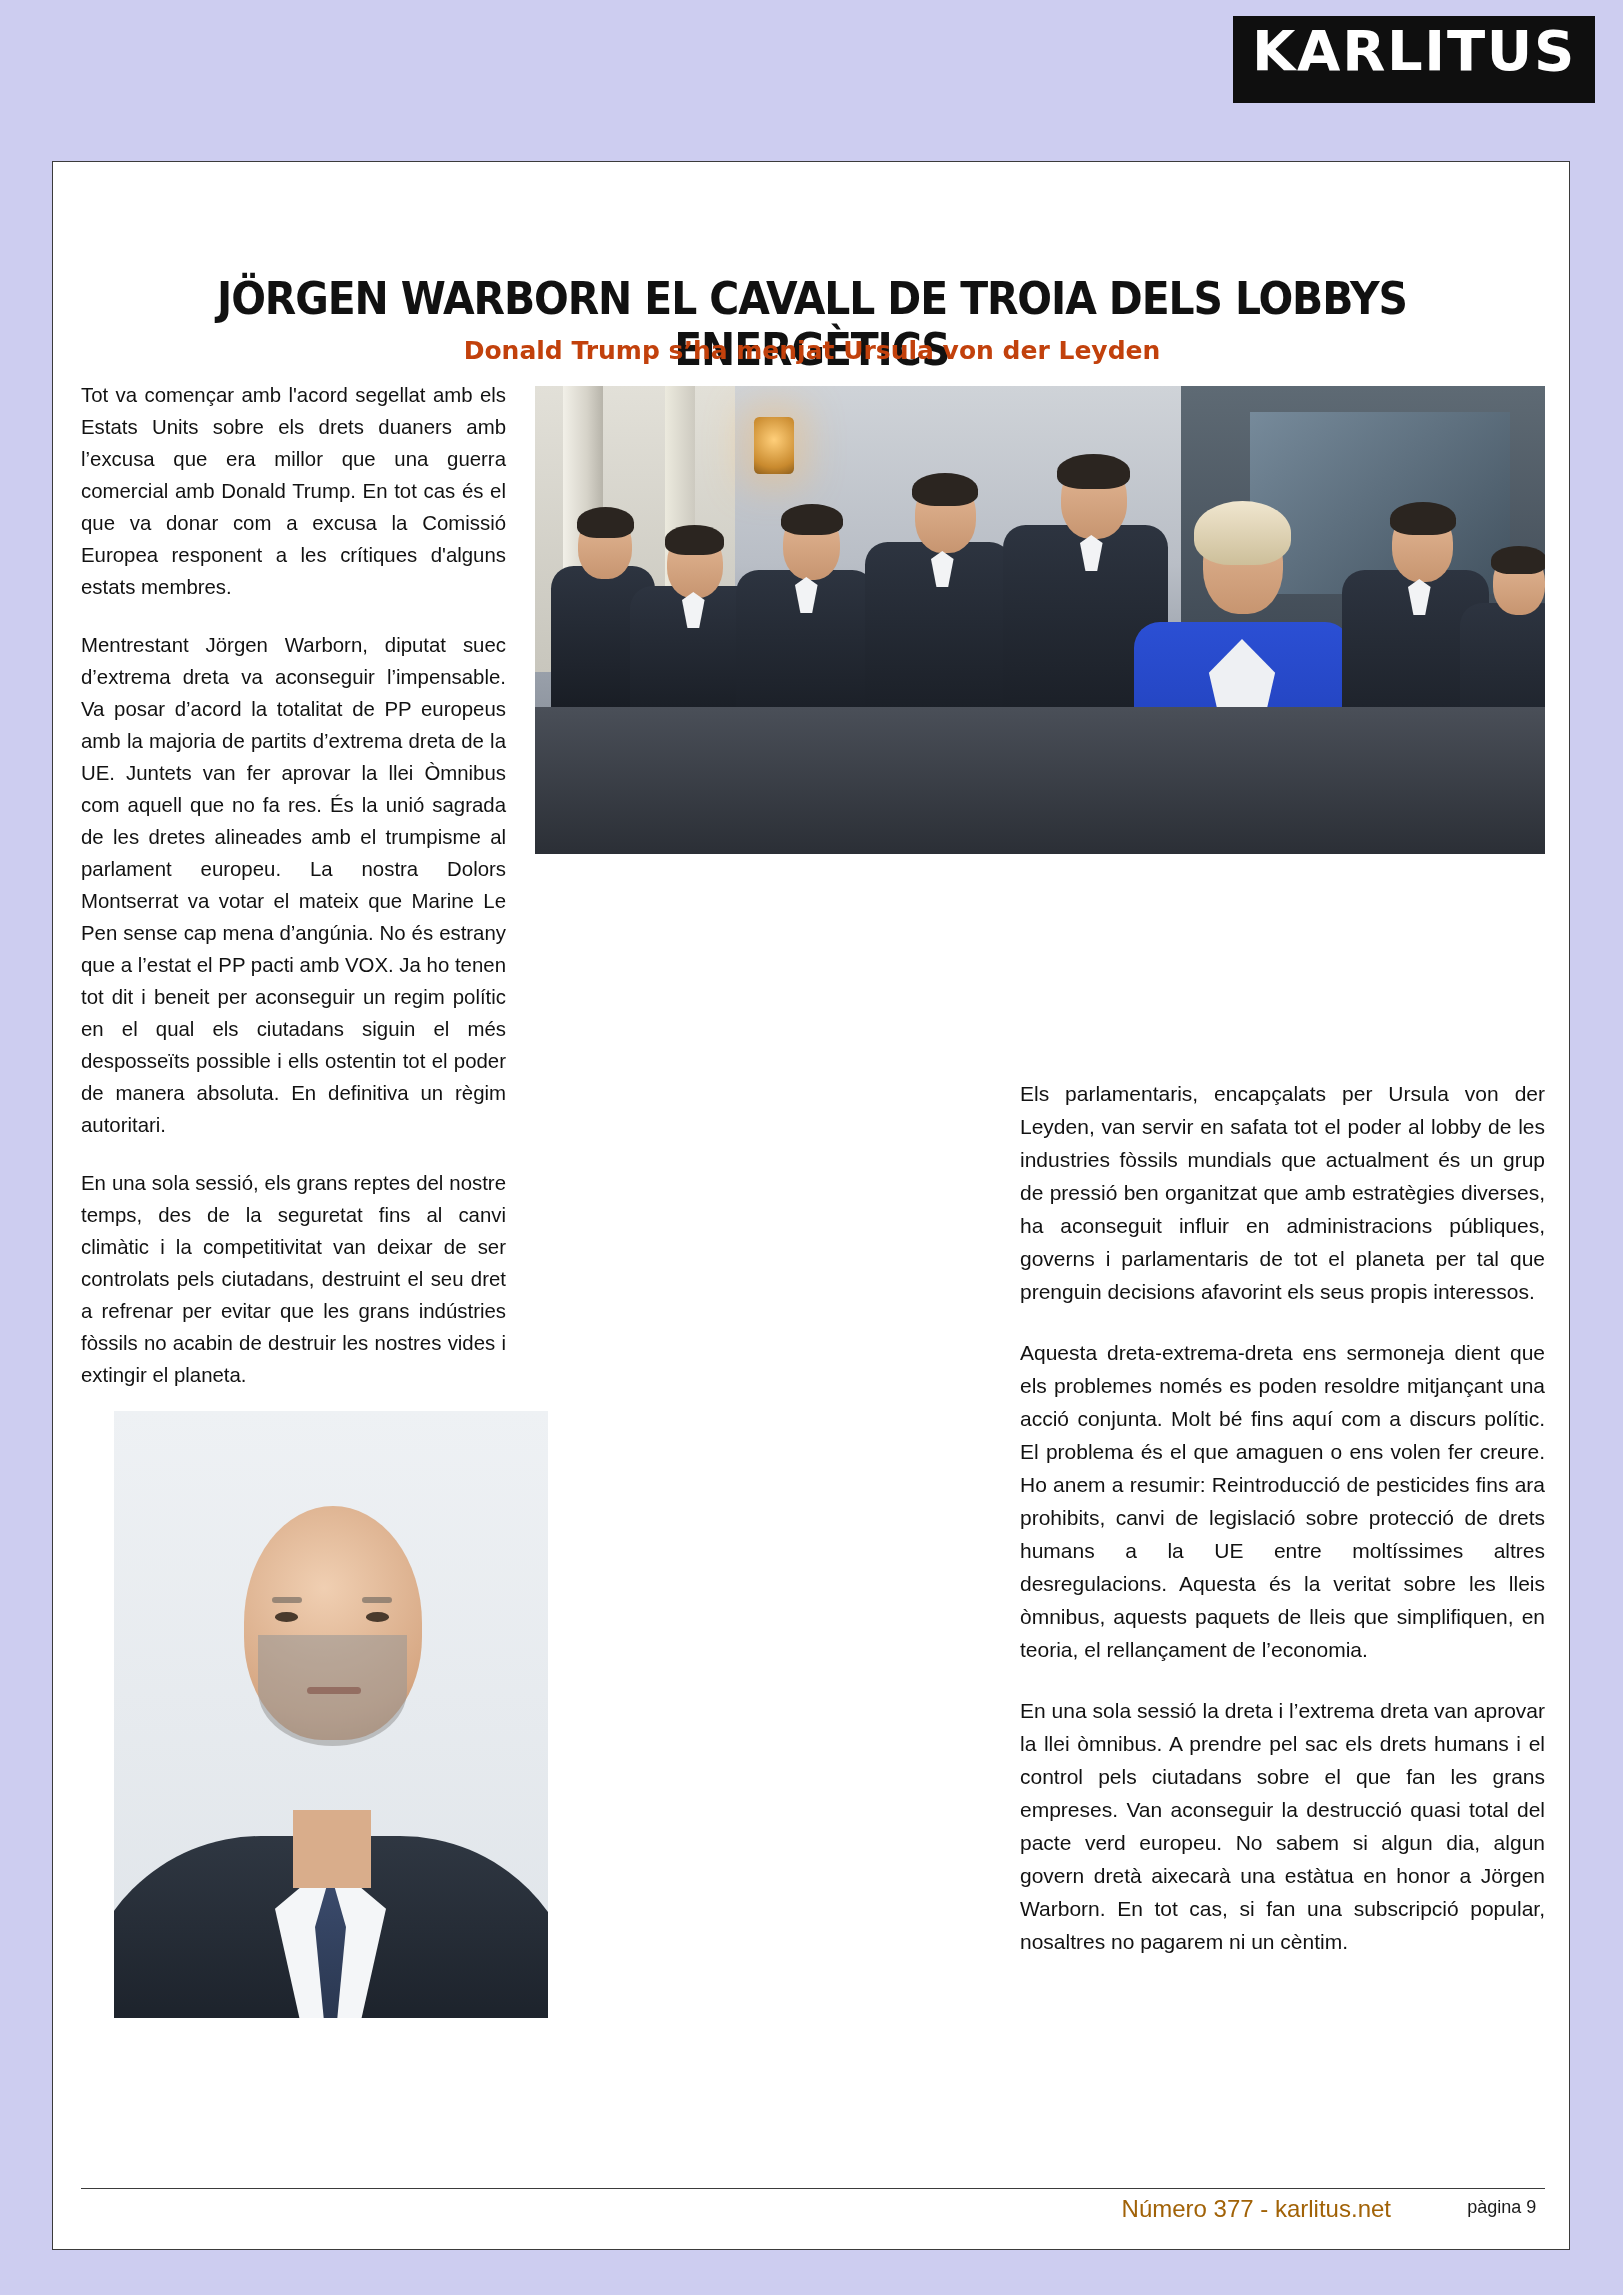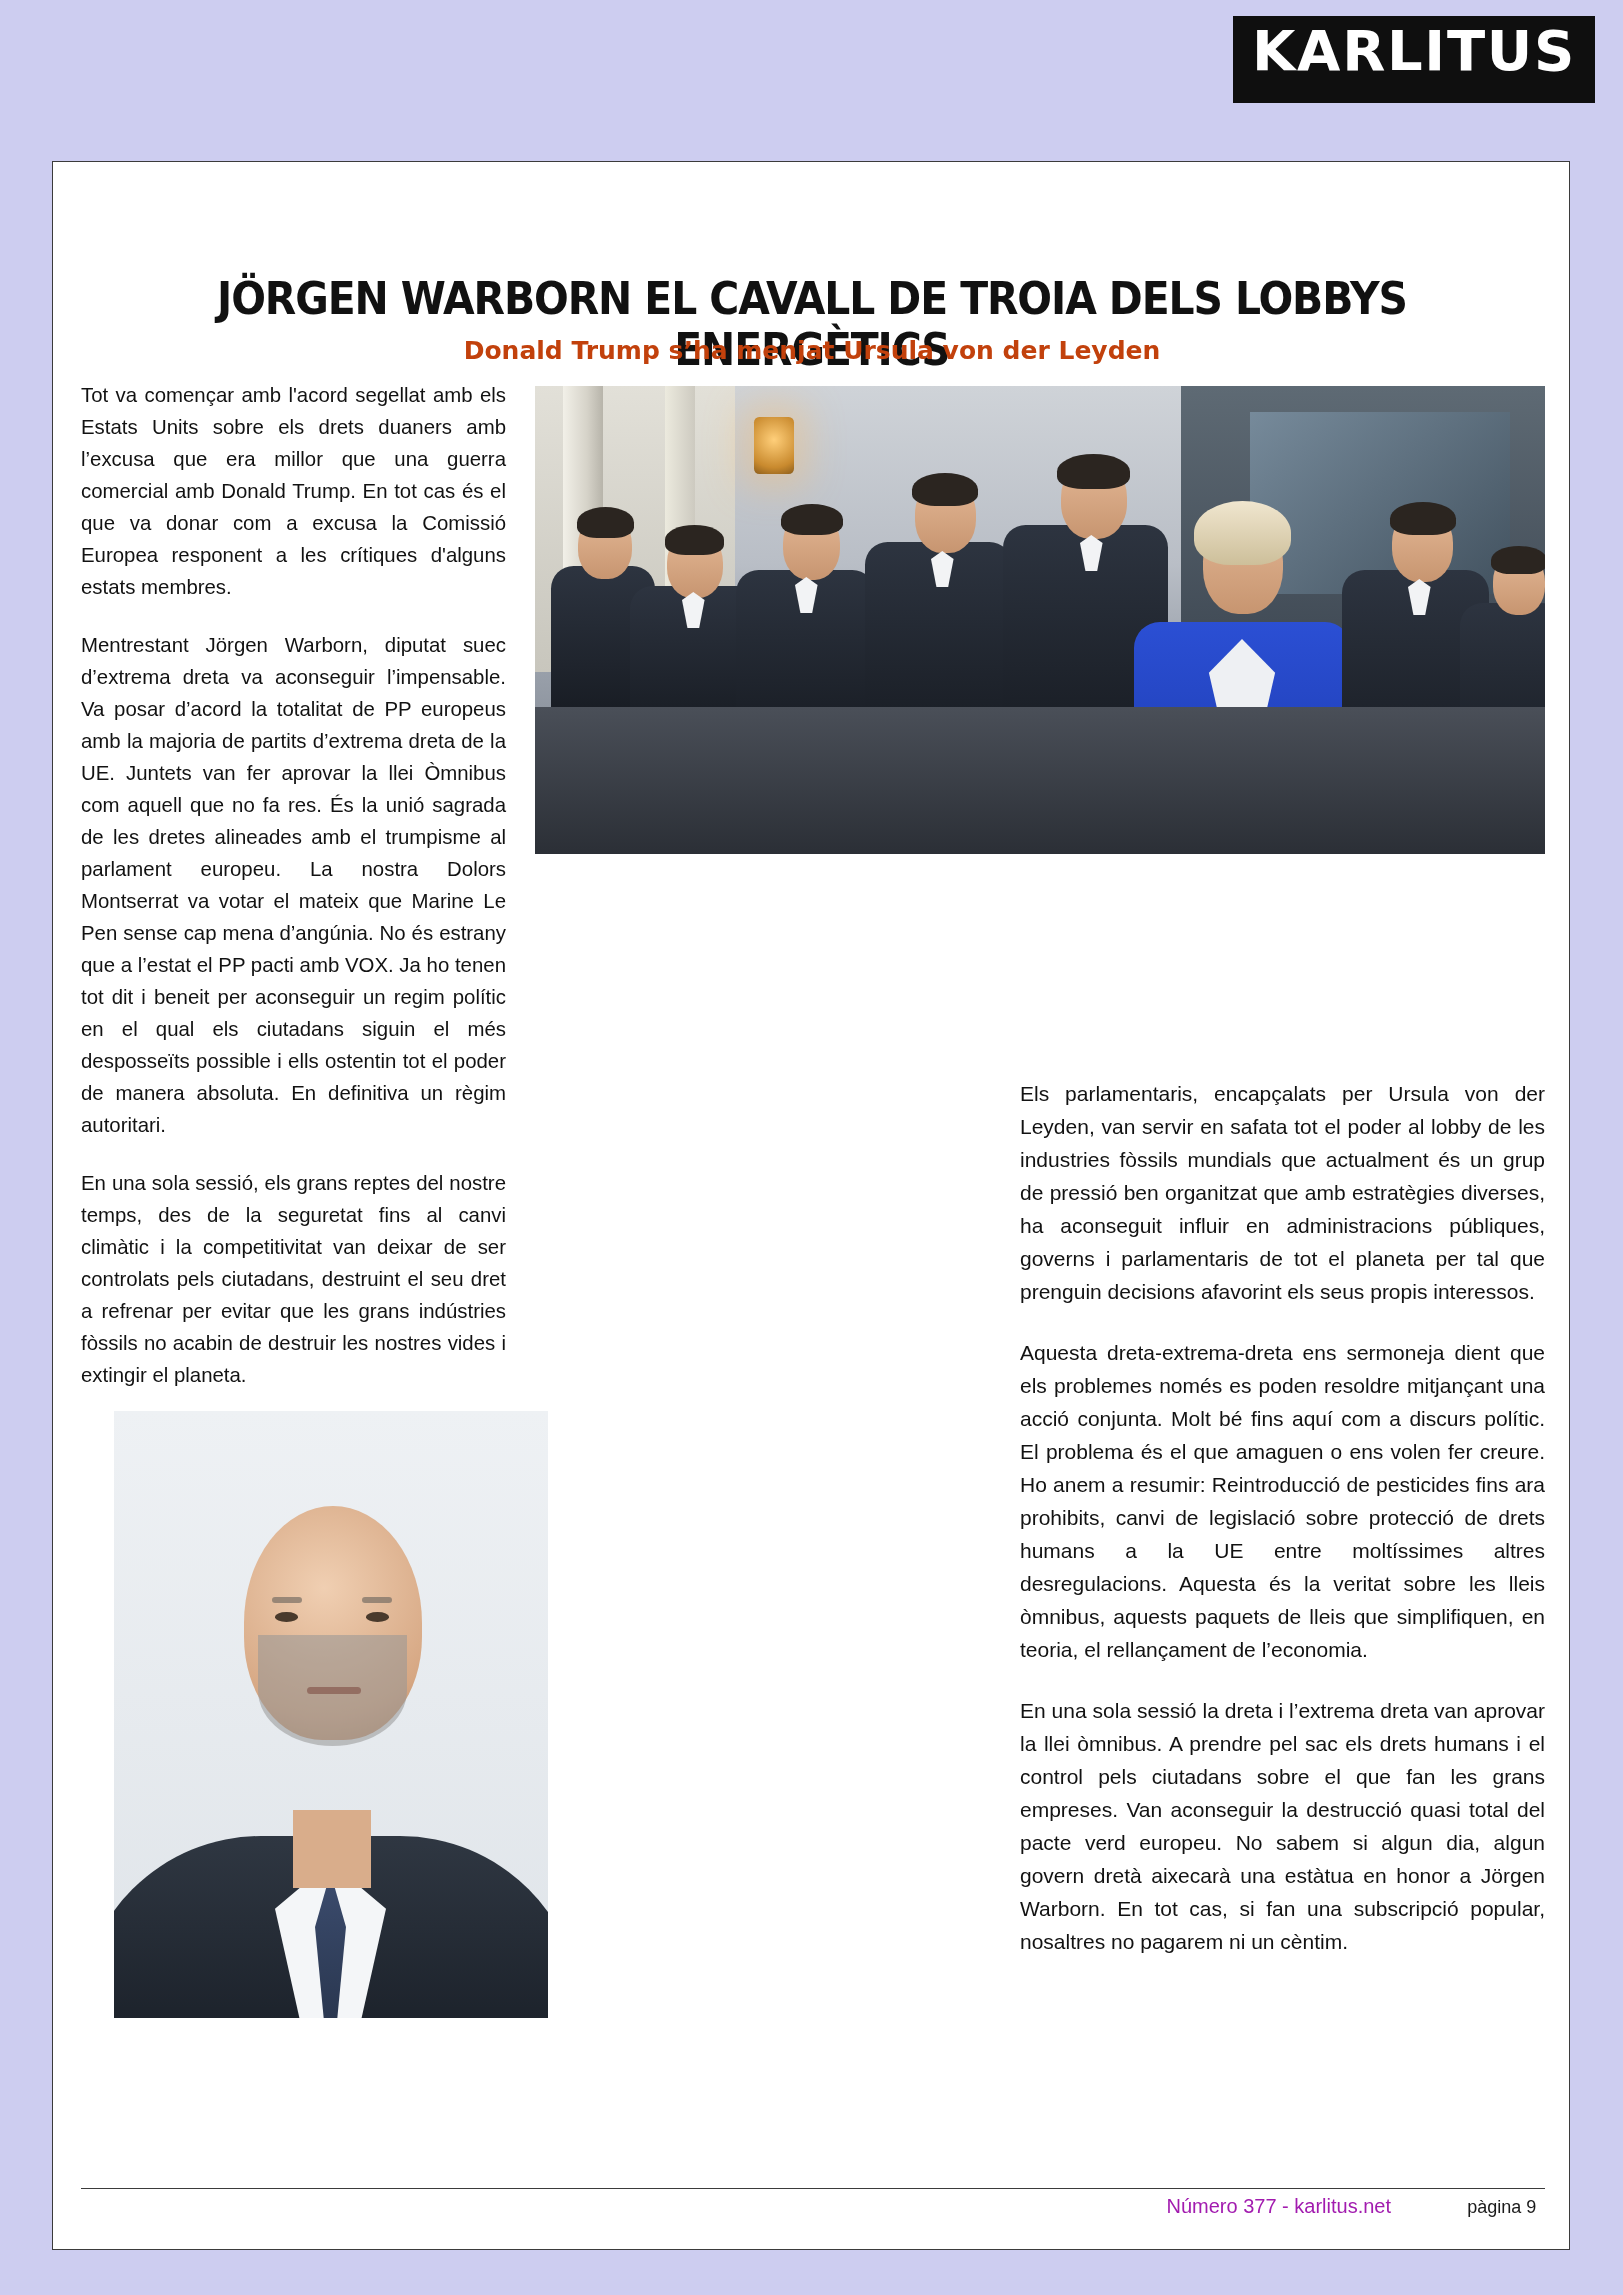--- a/index.html
+++ b/index.html
@@ -129,22 +129,22 @@
     position: absolute;
     left: 0;
     right: 0;
     top: 0;
     border-top: 1.7px solid #3b3b3b;
   }
   .footer-text {
     position: absolute;
     right: 154px;
     top: 7px;
-    font-size: 20px;
-    color: #a21caf;
+    font-size: 24px;
+    color: #a16207;
     font-family: "Liberation Sans", sans-serif;
     margin-left: 39px;
   }
   .footer-page {
     position: absolute;
     right: 8.7px;
     top: 8.7px;
     font-size: 18px;
     color: #1a1a1a;
     font-family: "Liberation Sans", sans-serif;

